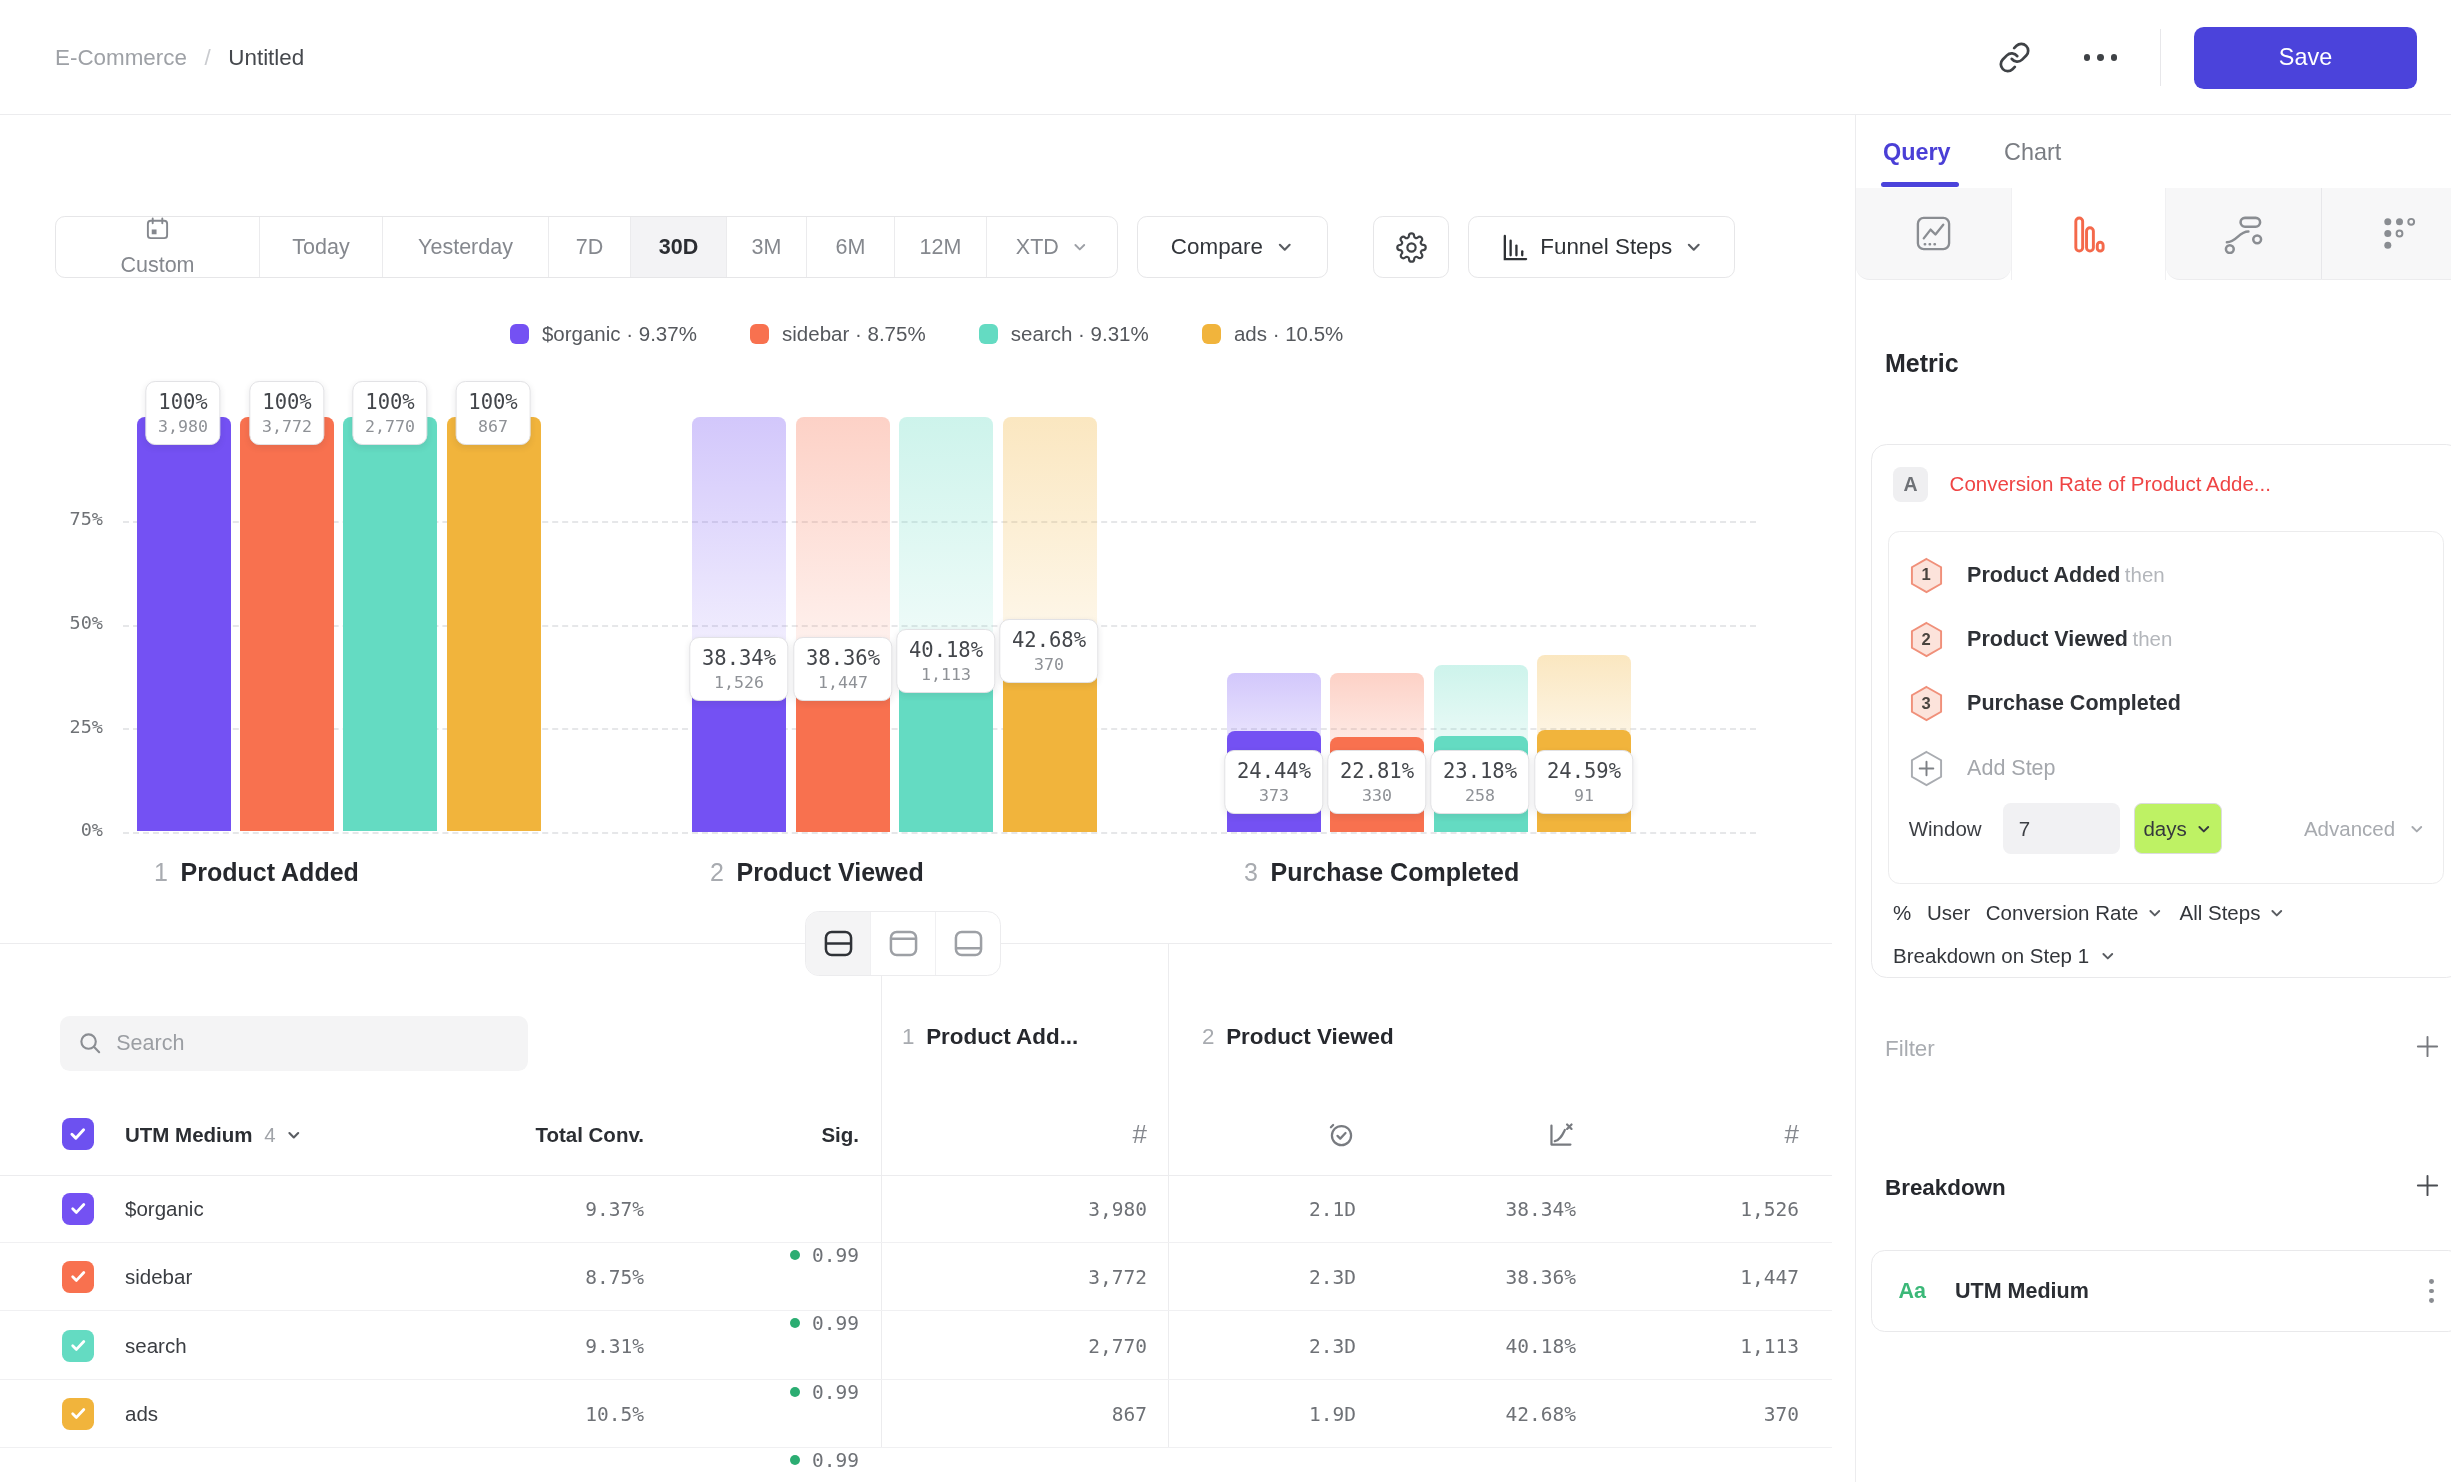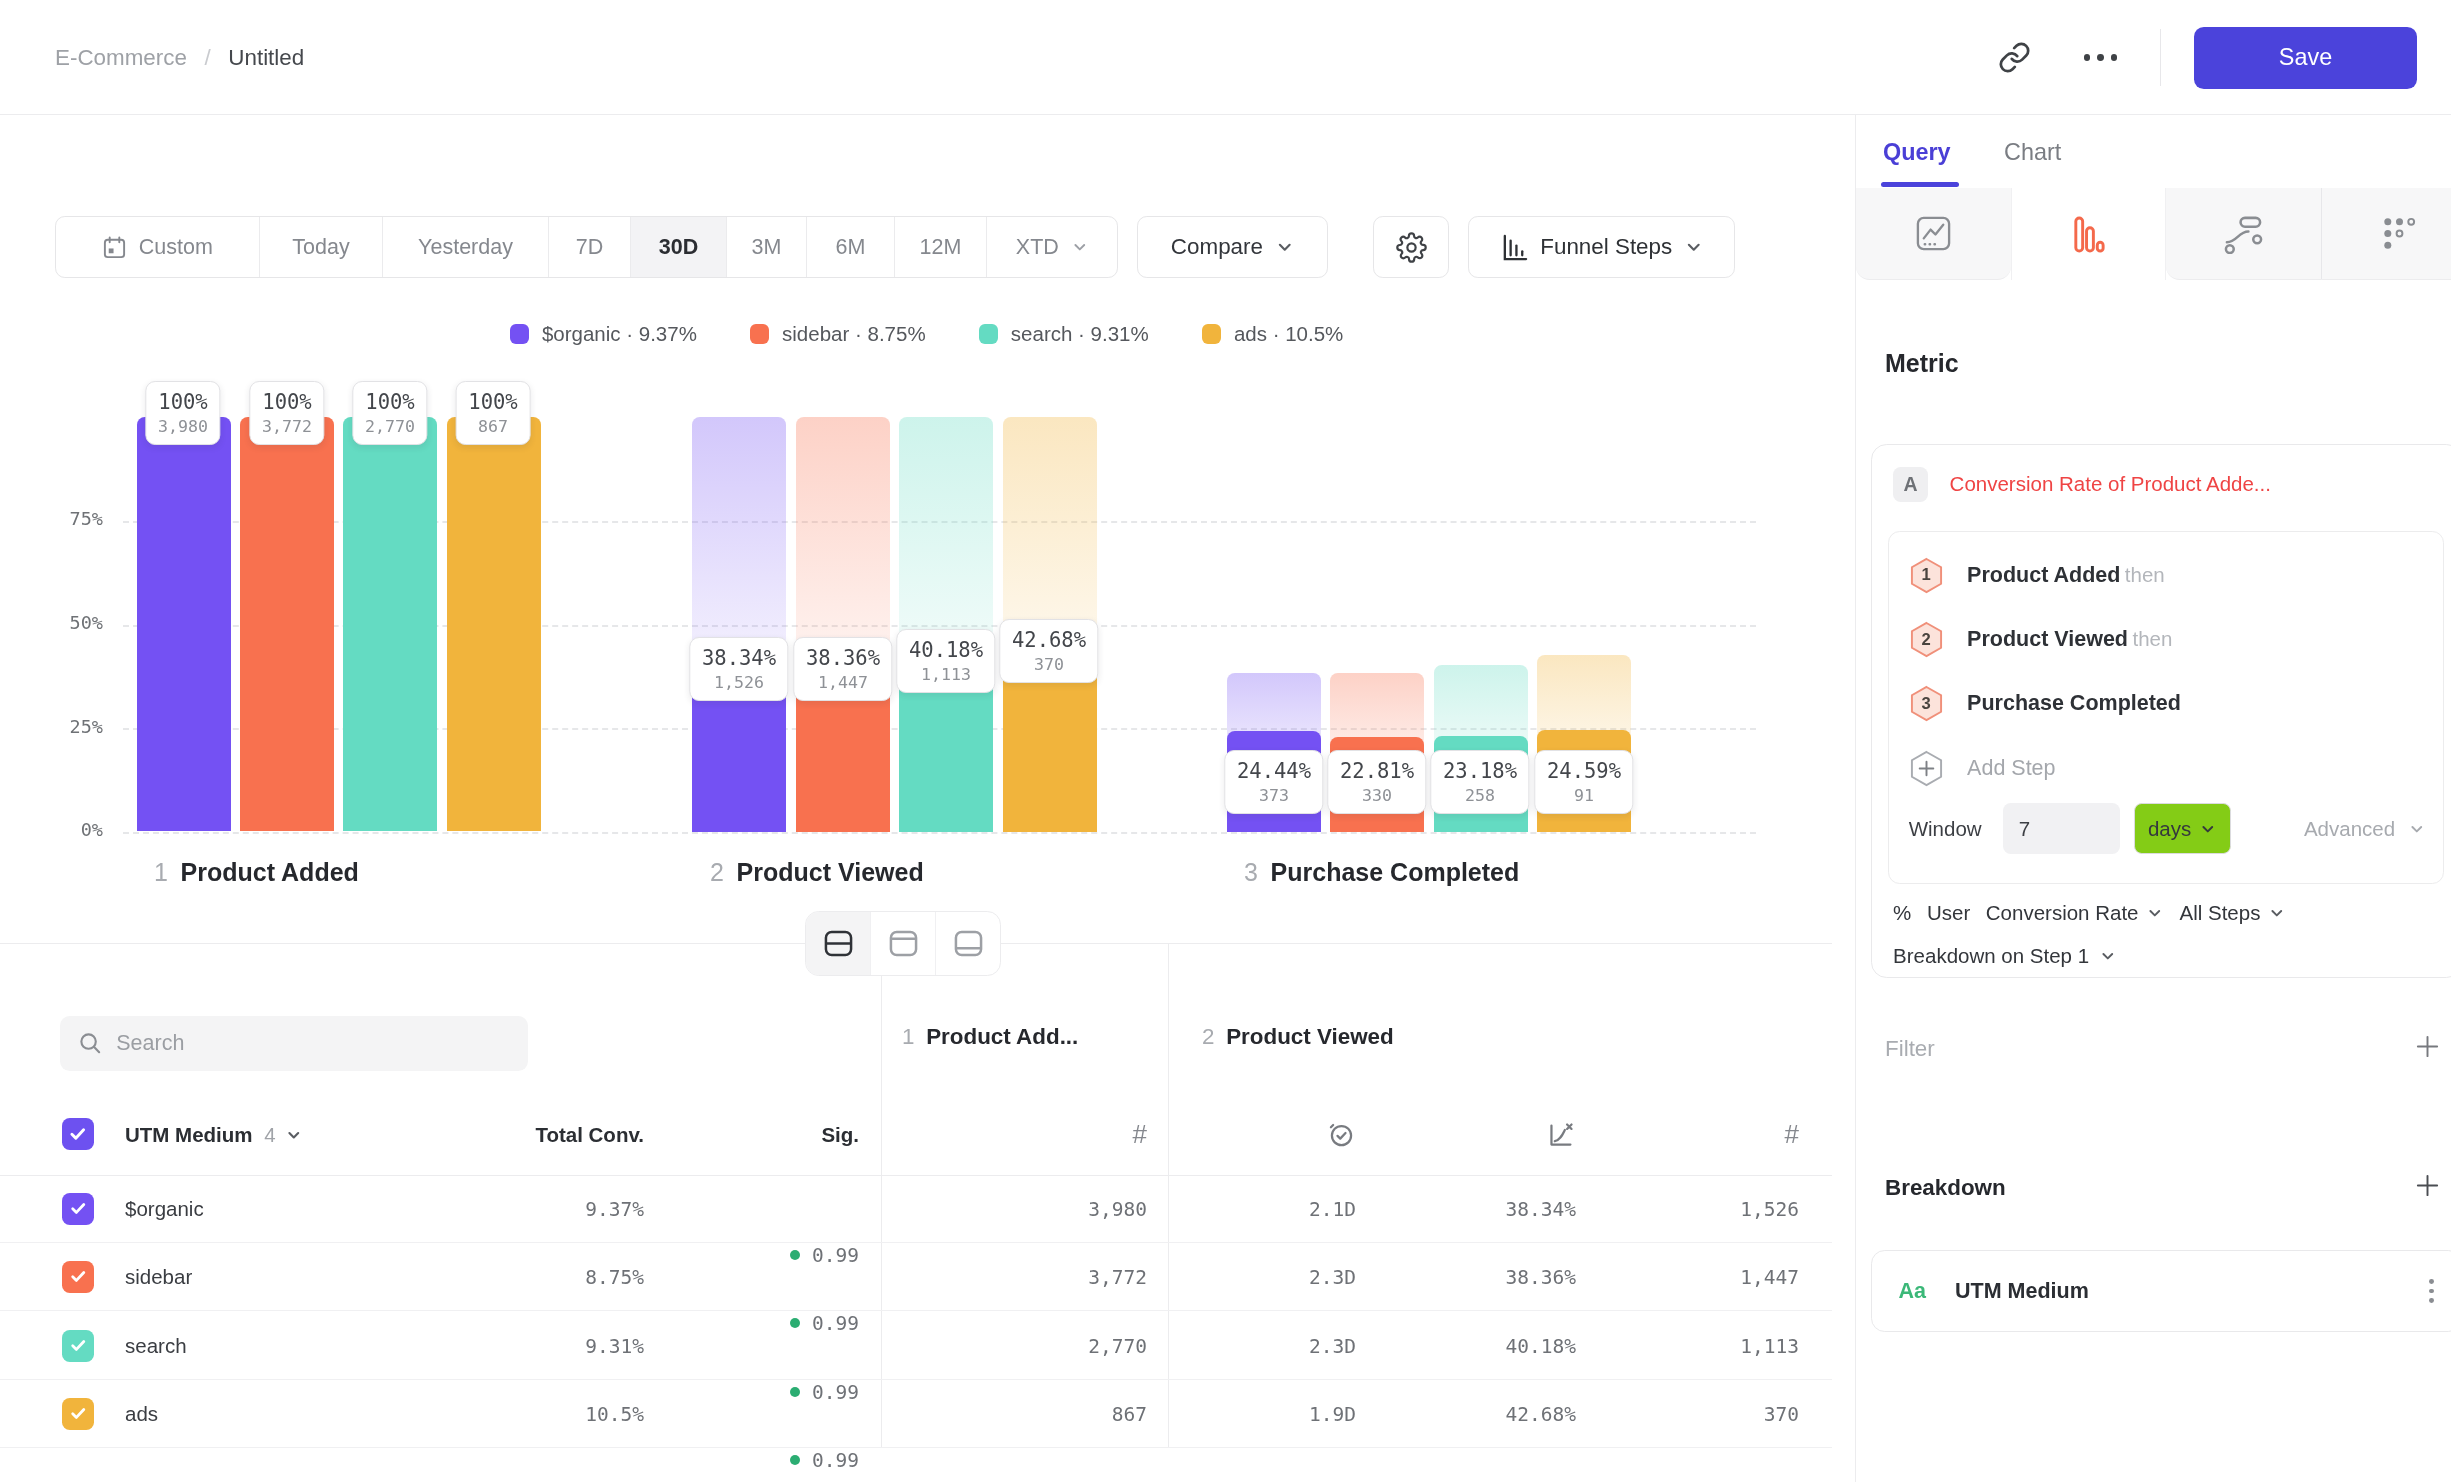--- a/index.html
+++ b/index.html
@@ -97,21 +97,21 @@
   .metric-name { font-size:20.5px; color:#ef4444; }
   .steps-card { position:absolute; left:16.6px; top:86px; width:556px; height:353px; border:1px solid #ECECED; border-radius:11.7px; }
   .step-row { position:absolute; left:19.5px; height:59px; display:flex; align-items:center; gap:23.4px; cursor:pointer; }
   .step-row .sname { font-size:21.5px; font-weight:bold; color:#2E3136; }
   .step-row .sthen { font-size:20.5px; color:#B3B6BB; }
   .step-row.addstep .sname { font-weight:normal; color:#A4A7AC; font-size:21.5px; }
   .hexnum { position:absolute; font-size:16.6px; font-weight:bold; color:#4A443F; width:35px; text-align:center; }
   .window-row { position:absolute; left:19.5px; top:271px; width:517px; height:51px; display:flex; align-items:center; }
   .window-label { font-size:20.5px; color:#3C3F44; margin-right:21.5px; }
   .window-input { width:117px; height:51px; background:#F1F1F3; border:none; border-radius:7.8px; font-size:20.5px; color:#3C3F44; padding:0 15.6px; outline:none; font-family:"Liberation Sans",sans-serif; }
-  .days-select { margin-left:13.7px; width:97px; height:51px; border:1px solid #DBDBDE; border-radius:7.8px; background:#84cc16; display:flex; align-items:center; justify-content:center; gap:7.8px; font-size:20.5px; color:#35383D; cursor:pointer; }
+  .days-select { margin-left:13.7px; width:88px; height:51px; border:1px solid #DBDBDE; border-radius:7.8px; background:#bef264; display:flex; align-items:center; justify-content:center; gap:7.8px; font-size:20.5px; color:#35383D; cursor:pointer; }
   .advanced { margin-left:auto; display:flex; align-items:center; gap:13px; font-size:20.5px; color:#A7AAAF; cursor:pointer; }
   .measure-row { position:absolute; left:21.5px; top:456px; display:flex; align-items:center; gap:15.6px; font-size:20.5px; color:#33363B; }
   .measure-piece { display:flex; align-items:center; gap:7.8px; cursor:pointer; }
   .breakdown-on { position:absolute; left:21.5px; top:499px; display:flex; align-items:center; gap:9.8px; font-size:20.5px; color:#33363B; cursor:pointer; }
   .filter-label { position:absolute; left:29px; top:921px; font-size:22.4px; color:#A9ACB1; }
   .bd-label { position:absolute; left:29px; top:1060px; font-size:22.4px; font-weight:bold; color:#26282D; }
   .plus-btn { position:absolute; right:33px; width:29px; height:29px; display:flex; align-items:center; justify-content:center; cursor:pointer; }
   .utm-card { position:absolute; left:14.6px; top:1135px; width:591px; height:82px; border:1px solid #E9E9EB; border-radius:13.7px; display:flex; align-items:center; padding:0 27px; gap:29px; cursor:pointer; background:#fff; }
   .aa-badge { font-size:21.5px; font-weight:bold; color:#3BB878; }
   .utm-name { font-size:21.5px; font-weight:bold; color:#2B2E33; }
@@ -147,21 +147,21 @@
           </span>
       </span>
       <span class="tb-divider"></span>
       <button class="save-btn">Save</button>
     </div>
   </div>
 
   <div class="content">
 
     <div class="range-group">
-        <div class="range-cell" style="width: 203px;">
+        <div class="range-cell" style="width: 203px; flex-direction: column;">
           <span>
             <svg width="25" height="25" viewBox="0 0 26 26" fill="none" stroke="#85888E" stroke-width="2">
               <rect x="3" y="5" width="20" height="18" rx="3"></rect>
               <path d="M8 2.5v5M18 2.5v5" stroke-linecap="round"></path>
               <rect x="7" y="14" width="5" height="5" fill="#85888E" stroke="none"></rect>
             </svg>
           </span>
           <span>Custom</span>
         </div>
         <div class="range-cell" style="width: 123px;">

